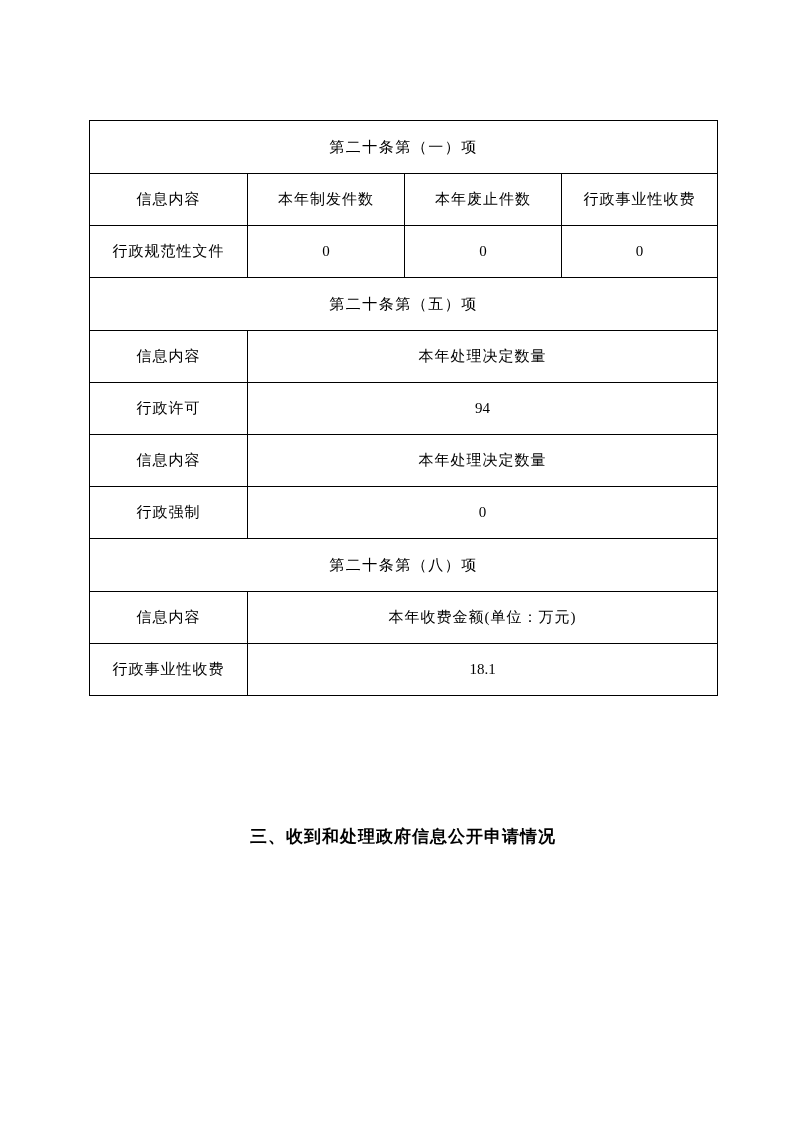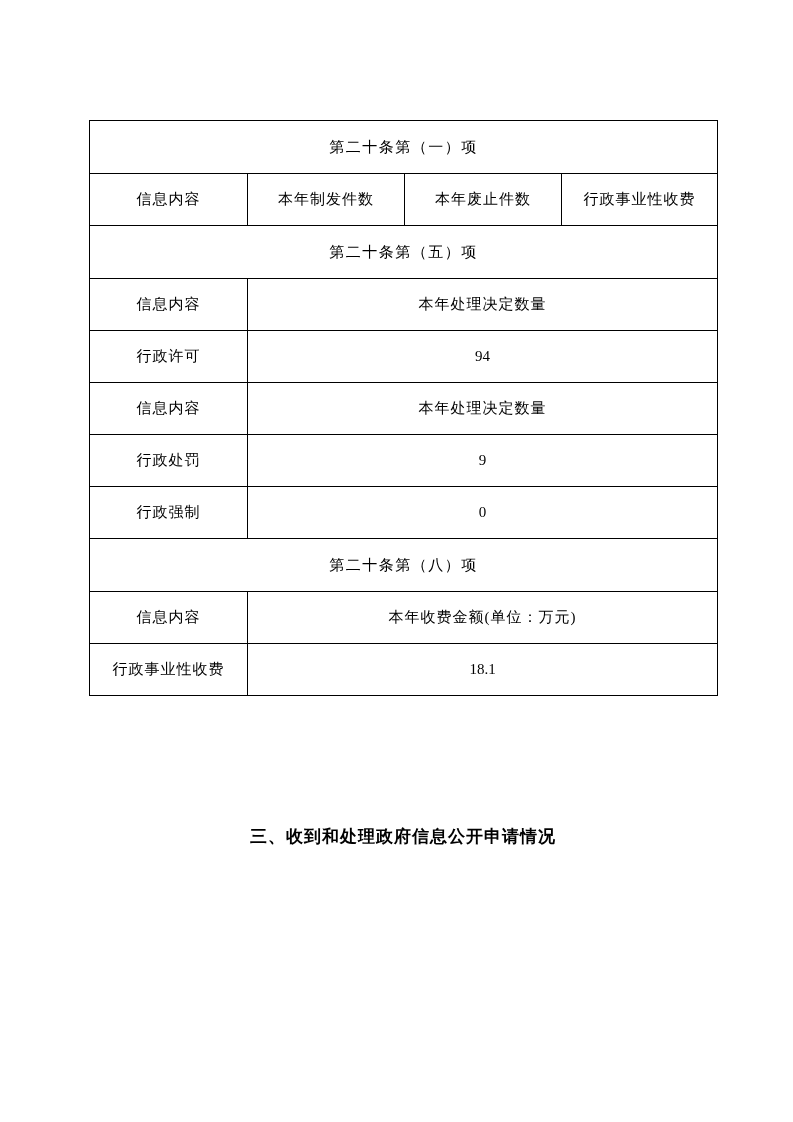--- a/index.html
+++ b/index.html
@@ -81,40 +81,42 @@
 
       <tr>
         <td class="section-head" colspan="4">第二十条第（一）项</td>
       </tr>
       <tr>
         <td>信息内容</td>
         <td>本年制发件数</td>
         <td>本年废止件数</td>
         <td>行政事业性收费</td>
       </tr>
+      <tr>
+        <td>行政规范性文件</td>
+        <td class="num">0</td>
+        <td class="num">0</td>
+        <td class="num">0</td>
+      </tr>
 
       <tr>
         <td class="section-head" colspan="4">第二十条第（五）项</td>
       </tr>
       <tr>
         <td>信息内容</td>
         <td colspan="3">本年处理决定数量</td>
       </tr>
       <tr>
         <td>行政许可</td>
         <td class="num" colspan="3">94</td>
       </tr>
 
       <tr>
         <td>信息内容</td>
         <td colspan="3">本年处理决定数量</td>
-      </tr>
-      <tr>
-        <td>行政处罚</td>
-        <td class="num" colspan="3">9</td>
       </tr>
       <tr>
         <td>行政强制</td>
         <td class="num" colspan="3">0</td>
       </tr>
 
       <tr>
         <td class="section-head" colspan="4">第二十条第（八）项</td>
       </tr>
       <tr>

